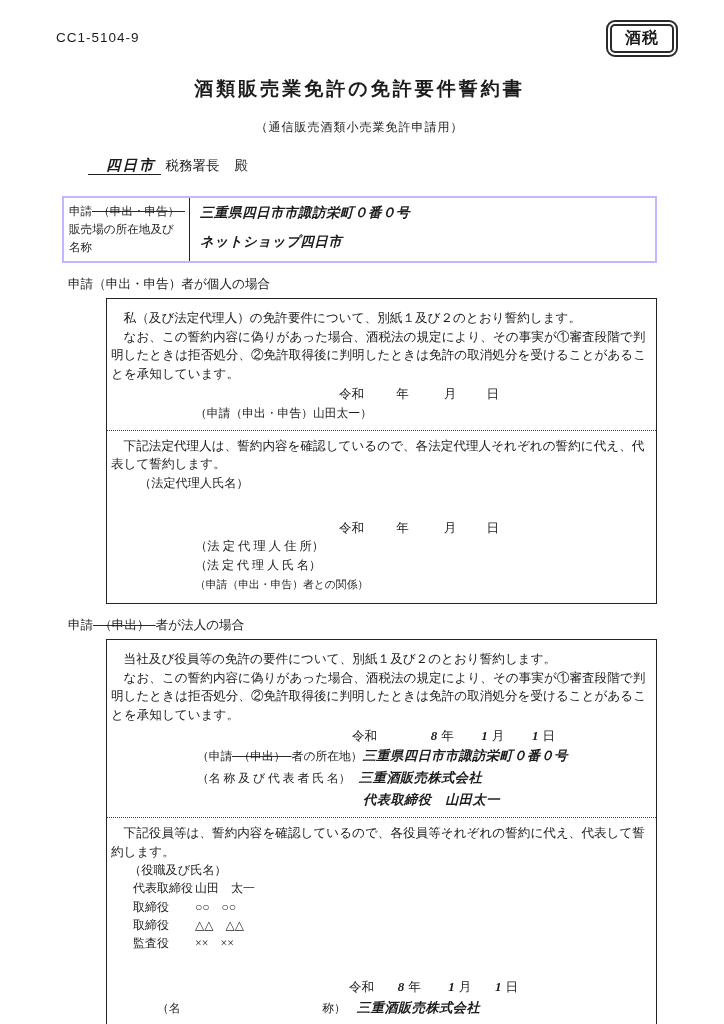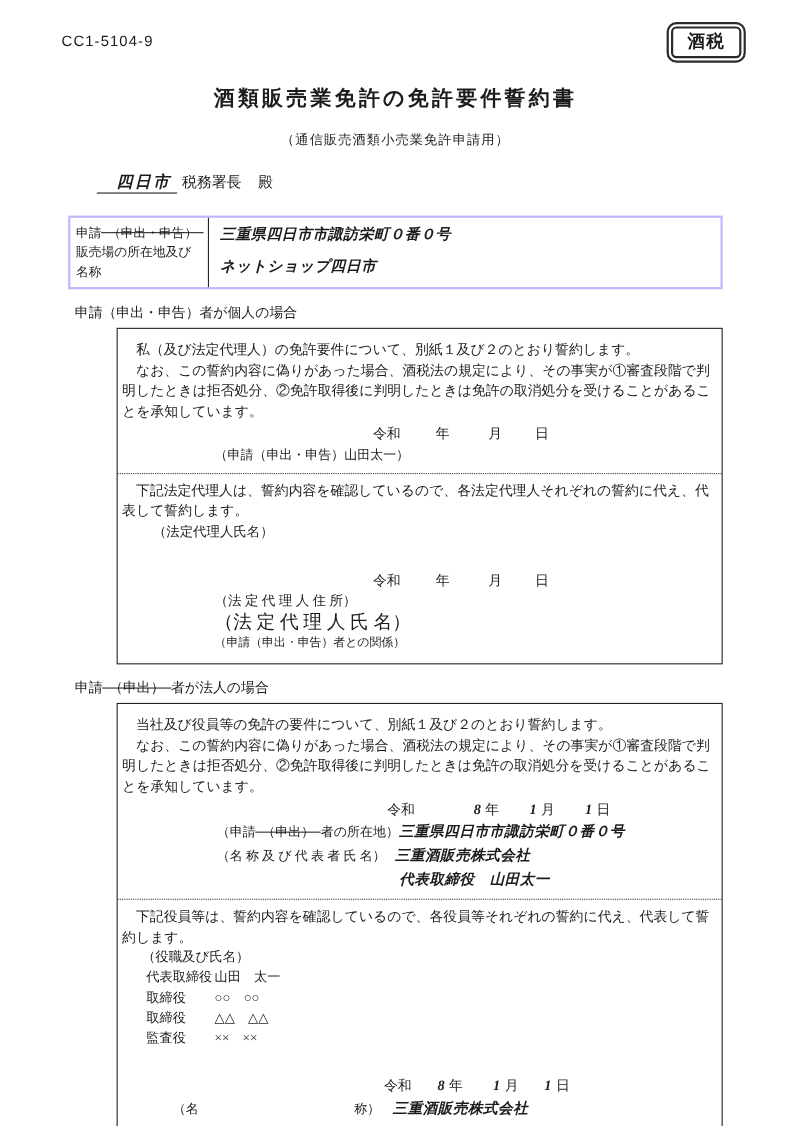--- a/index.html
+++ b/index.html
@@ -108,21 +108,21 @@
 
     <div class="dotted"></div>
 
     <p>　下記法定代理人は、誓約内容を確認しているので、各法定代理人それぞれの誓約に代え、代表して誓約します。</p>
     <div class="ml28">（法定代理人氏名）</div>
 
     <div class="date-line pl228 mt26">
       <span>令和</span><span class="slot w32"></span><span>年</span><span class="slot w35"></span><span>月</span><span class="slot w30"></span><span>日</span>
     </div>
     <div class="label-line" style="font-size:12.3px">（法 定 代 理 人 住 所）</div>
-    <div class="label-line" style="font-size:17px">（法 定 代 理 人 氏 名）</div>
+    <div class="label-line" style="font-size:12px">（法 定 代 理 人 氏 名）</div>
     <div class="label-line small-label">（申請（申出・申告）者との関係）</div>
   </div>
 
   <div class="section-heading">
     <span>申請</span><span class="struck">（申出）</span><span>者が法人の場合</span>
   </div>
 
   <div class="pledge-box">
     <p>　当社及び役員等の免許の要件について、別紙１及び２のとおり誓約します。</p>
     <p>　なお、この誓約内容に偽りがあった場合、酒税法の規定により、その事実が①審査段階で判明したときは拒否処分、②免許取得後に判明したときは免許の取消処分を受けることがあることを承知しています。</p>

